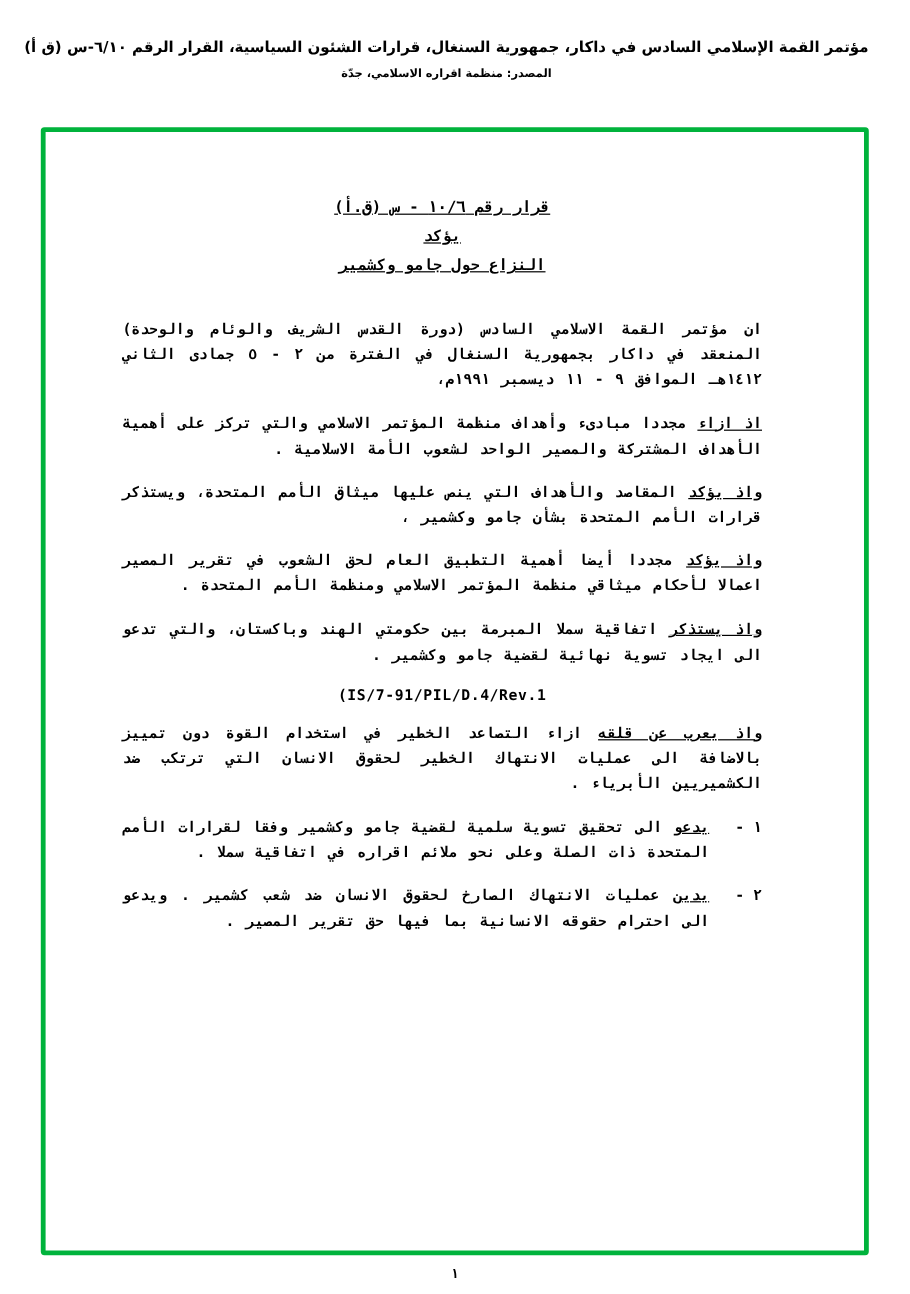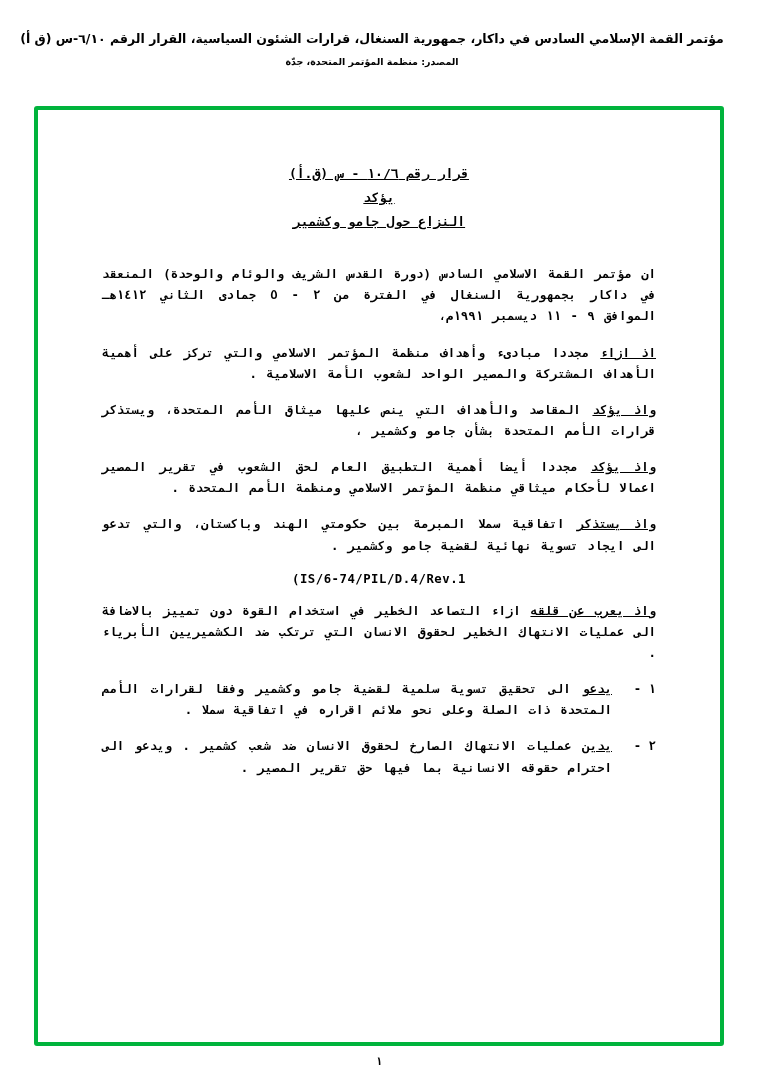--- a/index.html
+++ b/index.html
@@ -54,21 +54,21 @@
     top: 106px;
     width: 690px;
     height: 940px;
     border: 4px solid #00b33c;
     box-sizing: border-box;
     background: #fff;
     border-radius: 3px;
   }
 
   .frame-inner {
-    padding: 52px 64px 20px 64px;
+    padding: 52px 85px 20px 64px;
     direction: rtl;
     box-sizing: border-box;
   }
 
   
   .title-block {
     text-align: center;
     margin-bottom: 30px;
   }
   .title-block div {
@@ -153,21 +153,21 @@
     font-size: 11px;
   }
 </style>
 </head>
 <body>
 
 <div class="page">
 
   <div class="doc-header">
     <div class="hdr-line">مؤتمر القمة الإسلامي السادس في داكار، جمهورية السنغال، قرارات الشئون السياسية، القرار الرقم ٦/١٠-س (ق أ)</div>
-    <div class="hdr-source">المصدر: منظمة المؤتمر المتحدة، جدّة</div>
+    <div class="hdr-source">المصدر: منظمة اقراره الاسلامي، جدّة</div>
   </div>
 
   <div class="frame">
     <div class="frame-inner">
 
       <div class="title-block">
         <div>قرار رقم ١٠/٦ - س (ق.أ)</div><br>
         <div class="t-sub">يؤكد</div><br>
         <div>النزاع حول جامو وكشمير</div>
       </div>
@@ -176,21 +176,21 @@
 
       <p class="para"><span class="lead">اذ ازاء</span><span> مجددا مبادىء وأهداف منظمة المؤتمر الاسلامي والتي تركز على أهمية الأهداف المشتركة والمصير الواحد لشعوب الأمة الاسلامية .</span></p>
 
       <p class="para"><span class="lead">واذ يؤكد</span><span> المقاصد والأهداف التي ينص عليها ميثاق الأمم المتحدة، ويستذكر قرارات الأمم المتحدة بشأن جامو وكشمير ،</span></p>
 
       <p class="para"><span class="lead">واذ يؤكد</span><span> مجددا أيضا أهمية التطبيق العام لحق الشعوب في تقرير المصير اعمالا لأحكام ميثاقي منظمة المؤتمر الاسلامي ومنظمة الأمم المتحدة .</span></p>
 
       <p class="para"><span class="lead">واذ يستذكر</span><span> اتفاقية سملا المبرمة بين حكومتي الهند وباكستان، والتي تدعو الى ايجاد تسوية نهائية لقضية جامو وكشمير .</span></p>
 
 
-      <span class="ltr-ref">(IS/6-74/PIL/D.4/Rev.1</span>
+      <span class="ltr-ref">(IS/7-91/PIL/D.4/Rev.1</span>
 
       <p class="para"><span class="lead">واذ يعرب عن قلقه</span><span> ازاء التصاعد الخطير في استخدام القوة دون تمييز بالاضافة الى عمليات الانتهاك الخطير لحقوق الانسان التي ترتكب ضد الكشميريين الأبرياء .</span></p>
 
       <div class="num-item">
         <div class="num">١ -</div>
         <div class="num-body"><span class="lead">يدعو</span><span> الى تحقيق تسوية سلمية لقضية جامو وكشمير وفقا لقرارات الأمم المتحدة ذات الصلة وعلى نحو ملائم اقراره في اتفاقية سملا .</span></div>
       </div>
 
       <div class="num-item">
         <div class="num">٢ -</div>

